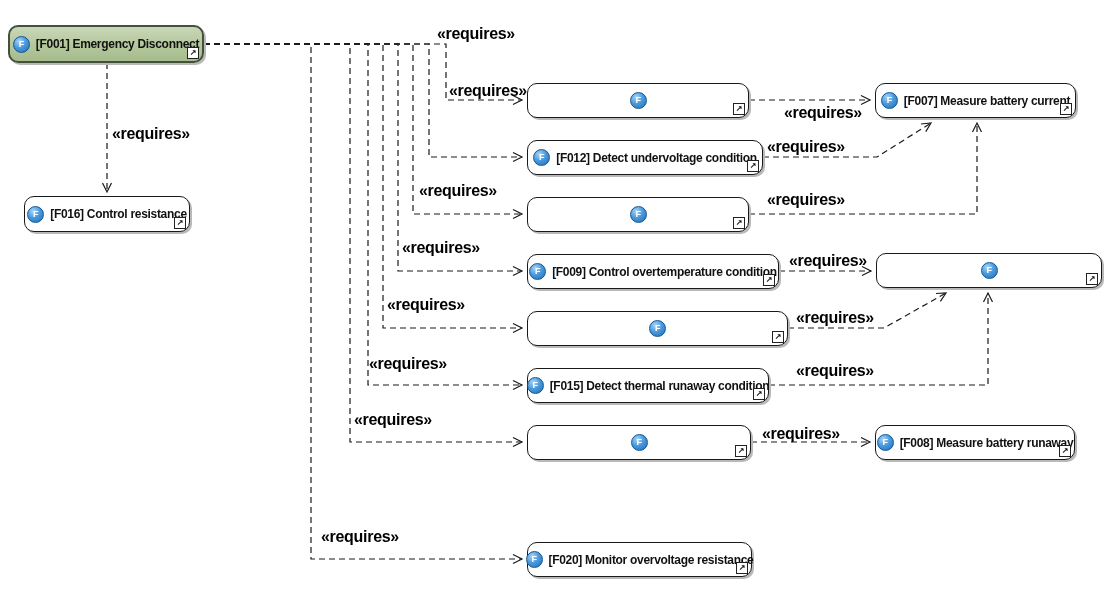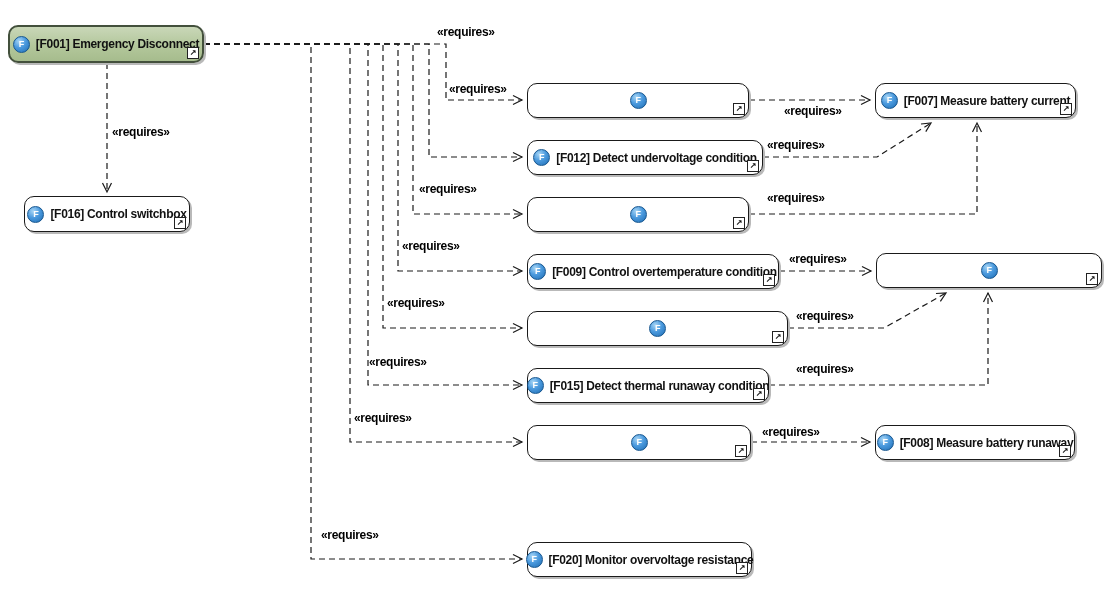--- a/index.html
+++ b/index.html
@@ -17,21 +17,21 @@
         border:2px solid #43503c;}
   .ficon{display:inline-flex;align-items:center;justify-content:center;flex:0 0 auto;
         width:15px;height:15px;border-radius:50%;
         background:radial-gradient(circle at 35% 28%,#a8d6f5 0%,#4b9ade 45%,#1f6db3 100%);
         border:1px solid #16568f;color:#ffffff;font-size:9px;font-weight:bold;
         line-height:15px;}
   .nlabel{position:relative;top:0;}
   .corner{position:absolute;right:3px;bottom:2px;width:12px;height:12px;
         background:#ffffff;border:1px solid #222;box-sizing:border-box;
         font-size:8px;line-height:10px;text-align:center;font-weight:bold;color:#111;}
-  .elabel{position:absolute;font-size:12px;font-weight:bold;color:#000;
+  .elabel{position:absolute;font-size:16px;font-weight:bold;color:#000;
         letter-spacing:-0.3px;white-space:nowrap;}
 </style>
 </head>
 <body>
 
 <div id="canvas">
 
   <svg class="edges" width="1112" height="589" viewBox="0 0 1112 589">
     <defs>
       <marker id="arr" markerUnits="userSpaceOnUse" markerWidth="24" markerHeight="16" viewBox="-12 -8 24 16" refX="0" refY="0" orient="auto">
@@ -74,21 +74,21 @@
   <span class="elabel" style="left:762px;top:425px">«requires»</span>
 
   <div class="node highlight" style="left:8px;top:25px;width:196px;height:38px">
     <span class="ficon">F</span>
     <span class="nlabel">[F001] Emergency Disconnect</span>
     <span class="corner">↗</span>
   </div>
 
   <div class="node" style="left:24px;top:196px;width:166px;height:36px">
     <span class="ficon">F</span>
-    <span class="nlabel">[F016] Control switchbox</span>
+    <span class="nlabel">[F016] Control resistance</span>
     <span class="corner">↗</span>
   </div>
 
   <div class="node" style="left:527px;top:83px;width:222px;height:35px">
     <span class="ficon">F</span>
     <span class="corner">↗</span>
   </div>
 
   <div class="node" style="left:875px;top:83px;width:201px;height:35px">
     <span class="ficon">F</span>

